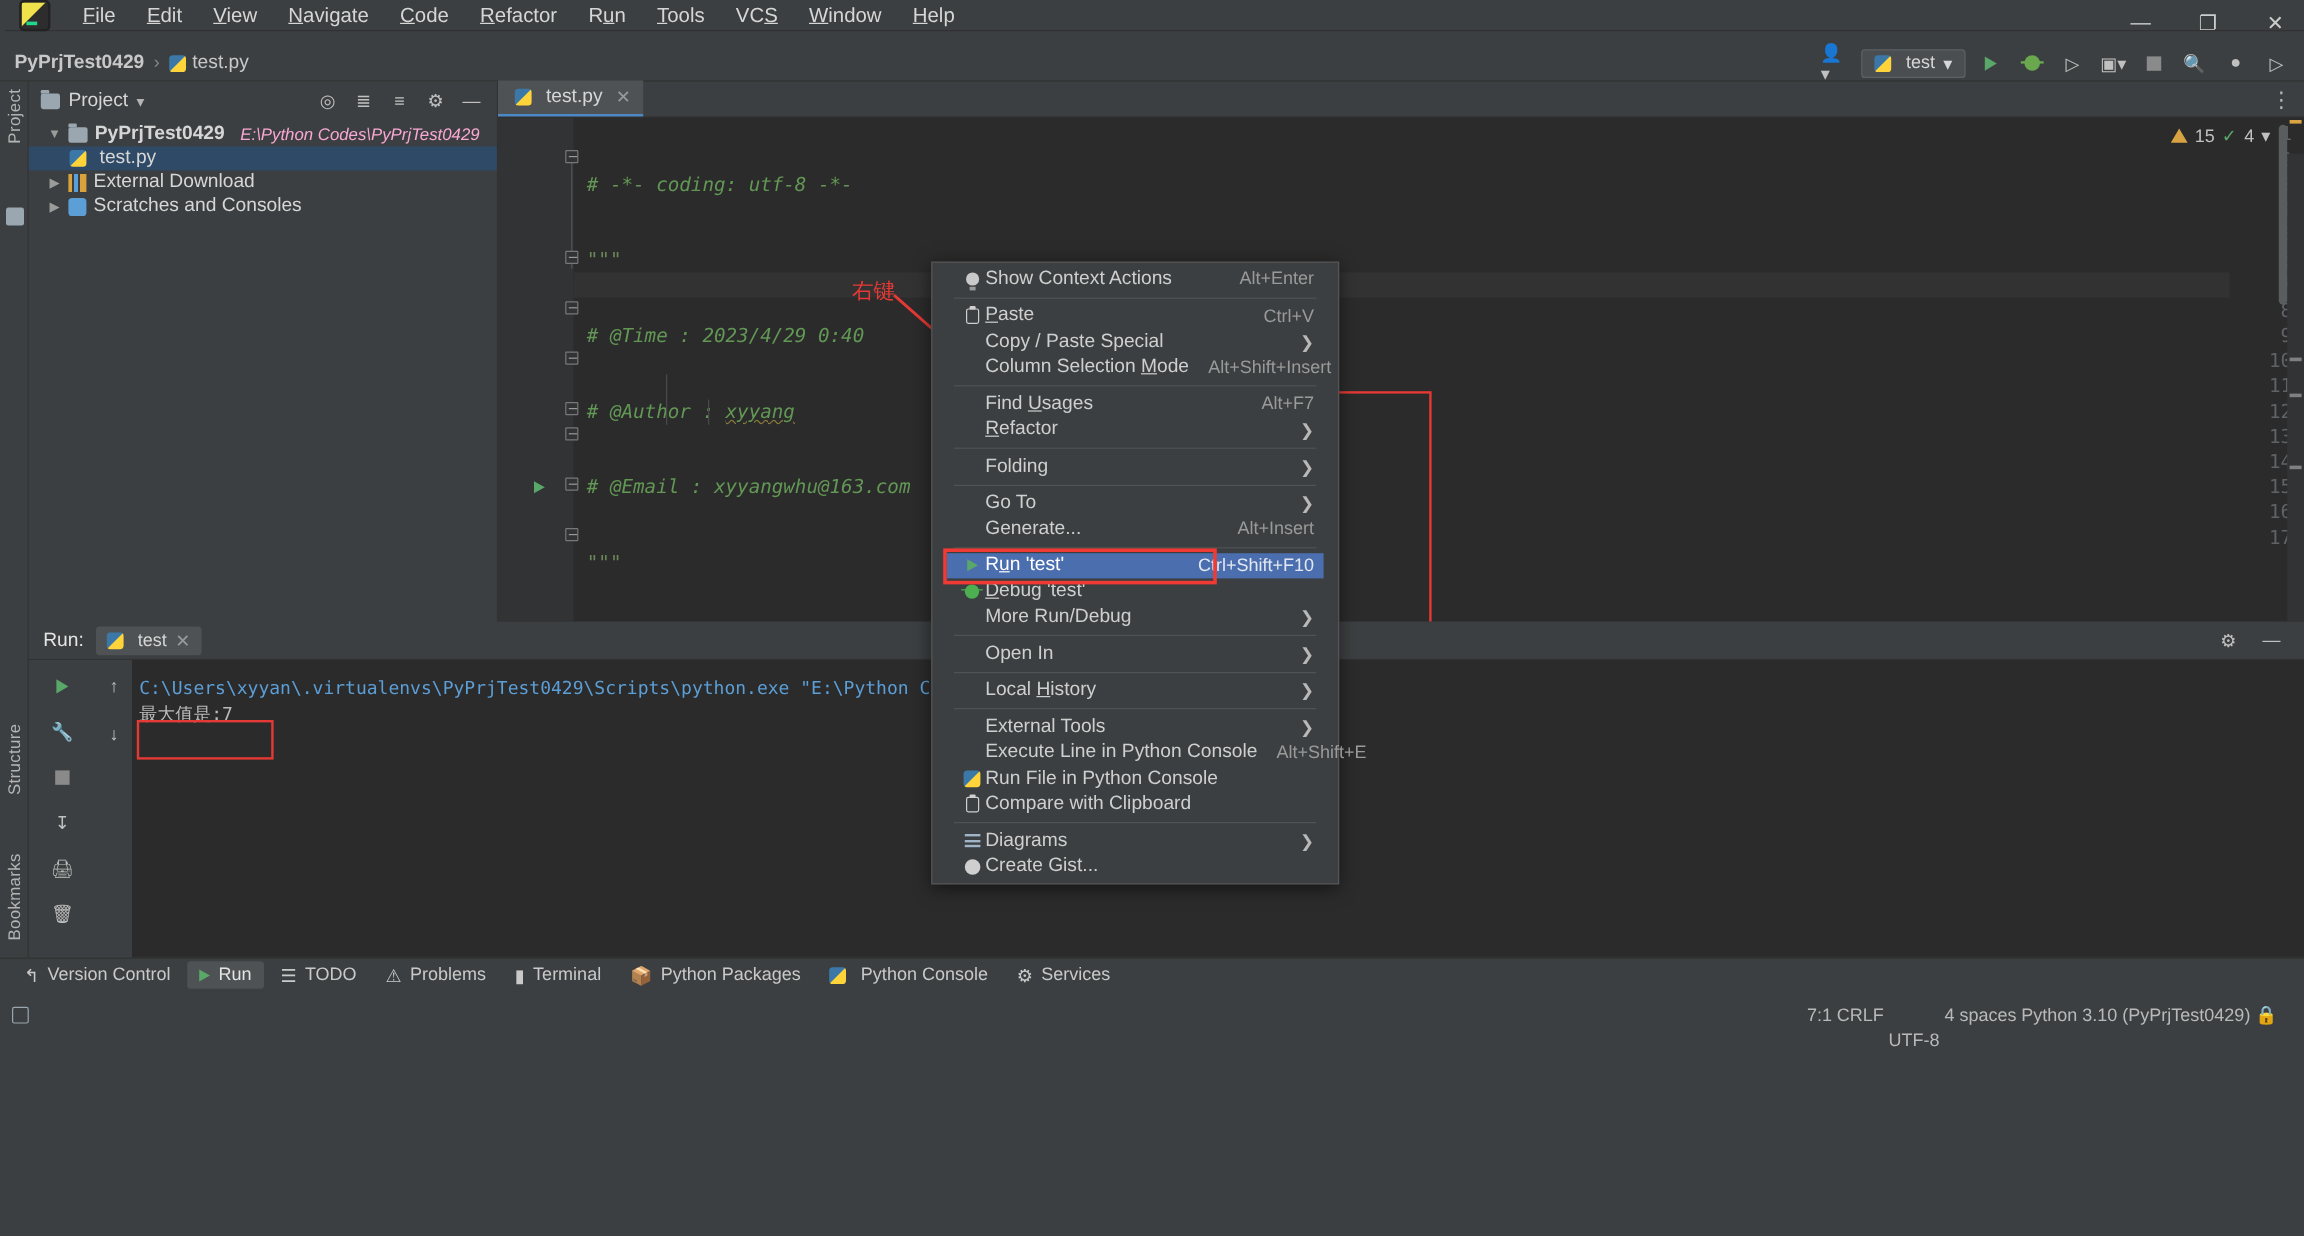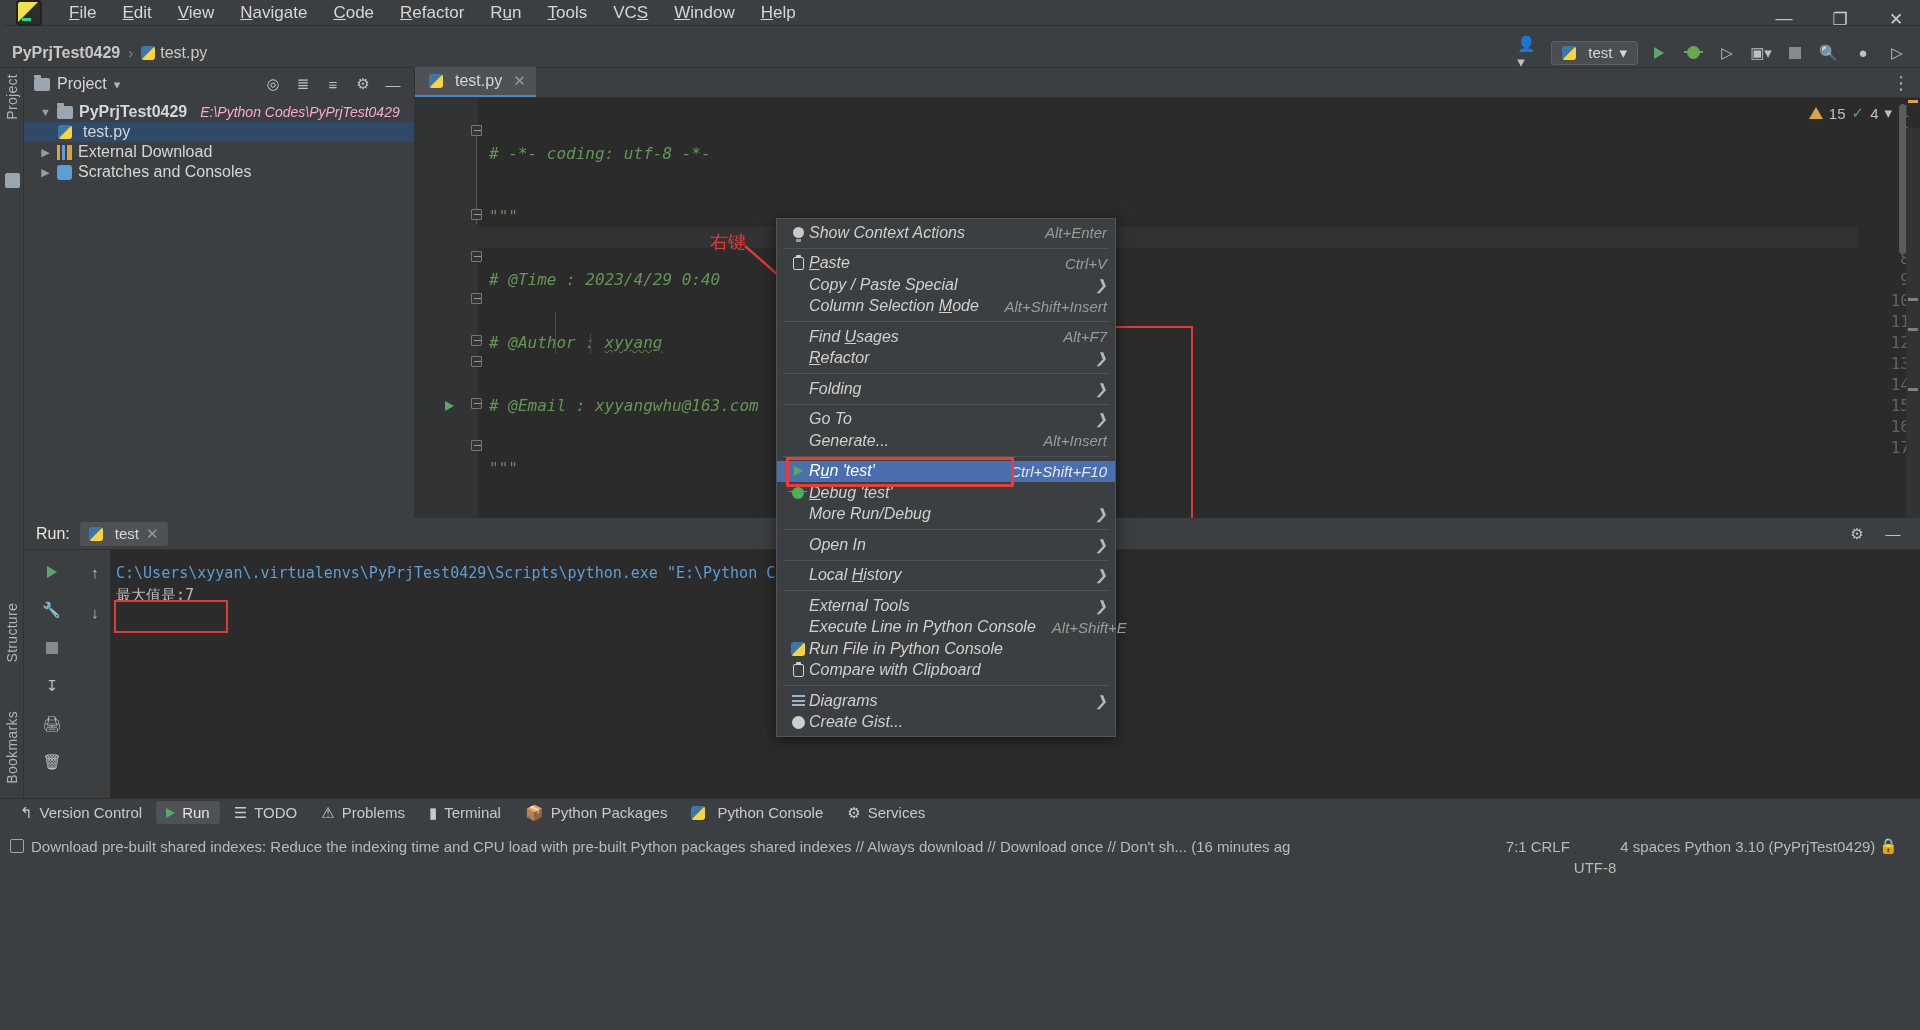--- a/index.html
+++ b/index.html
@@ -183,23 +183,22 @@
   .annot-txt{
     position:absolute; left:710px; top:230px; color:#e53935; font-size:18px; z-index:30;
     font-family:"DejaVu Sans", sans-serif;
   }
   .arrow-svg{ position:absolute; left:700px; top:230px; z-index:30; pointer-events:none;}
 
   
   .ctxmenu{
     position:absolute; left:776px; top:218px; width:340px;
     background:#3c3f41; border:1px solid #555555; z-index:60;
-    box-shadow:0 3px 14px rgba(0,0,0,.55); padding:3px 0;
+    box-shadow:0 3px 14px rgba(0,0,0,.55); padding:3px 12px;
     font-size:16px;
-    font-style:italic;
   }
   .ctxrow{
     display:flex; align-items:center; height:21.5px; padding:0 8px 0 10px; color:#cfcfcf;
     white-space:nowrap; position:relative;
   }
   .ctxrow .ci{ width:22px; flex:0 0 22px; display:flex; align-items:center; justify-content:center; }
   .ctxrow .lbl{ flex:1 1 auto; }
   .ctxrow .acc{ color:#9a9a9a; font-size:15px; margin-left:16px; }
   .ctxrow .chev{ color:#b8b8b8; font-size:14px; margin-left:12px; }
   .ctxrow.sel{ background:#4b6eaf; color:#ffffff; }
@@ -718,21 +717,20 @@
       <span>Python Console</span>
     </span>
     <span class="bbtn">
       <span>⚙</span>
       <span>Services</span>
     </span>
   </div>
 
   <div class="statusbar">
     <span class="dlico"></span>
-    <span class="st-msg">Download pre-built shared indexes: Reduce the indexing time and CPU load with pre-built Python packages shared indexes // Always download // Download once // Don't sh... (16 minutes ag</span>
     <div class="st-right">
       <span>7:1</span>
       <span>CRLF</span>
       <span class="st-dim">UTF-8</span>
       <span>4 spaces</span>
       <span>Python 3.10 (PyPrjTest0429)</span>
       <span>🔒</span>
     </div>
   </div>
 

